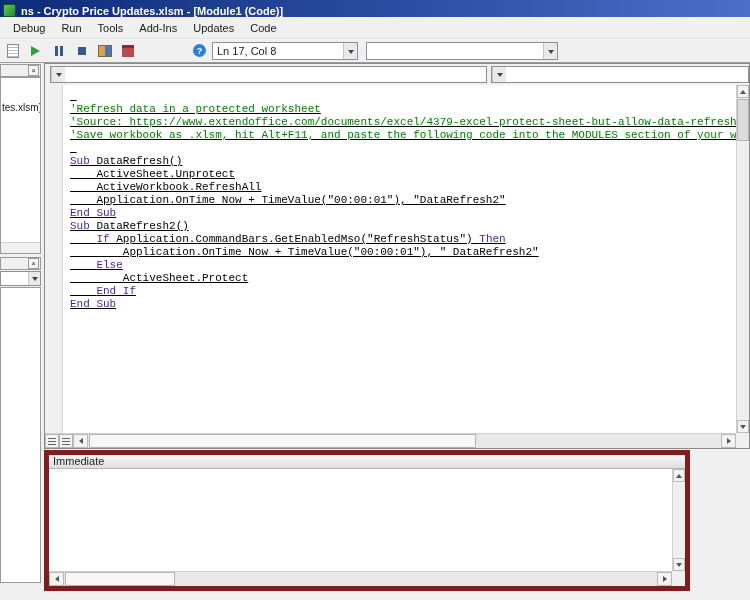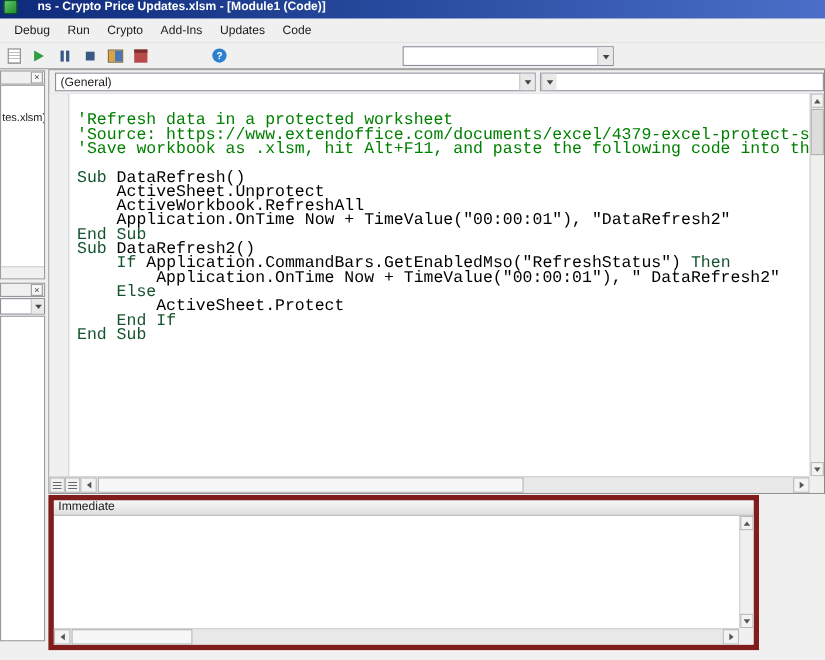--- a/index.html
+++ b/index.html
@@ -2,21 +2,21 @@
 <html><head>
 <meta charset="utf-8">
 <style>
   html,body{margin:0;padding:0;background:#555;}
   #app{position:relative;width:750px;height:600px;background:#f0f0f0;overflow:hidden;
        font-family:"Liberation Sans",sans-serif;font-size:11px;color:#1a1a1a;}
 
   
   .titlebar{position:absolute;left:0;top:0;width:750px;height:17px;
     background:linear-gradient(90deg,#0e2a7a 0%,#2c4fa3 55%,#4b6fc8 100%);
-    color:#fff;display:flex;align-items:flex-start;gap:18px;padding-left:3px;box-sizing:border-box;}
+    color:#fff;display:flex;align-items:flex-end;gap:5px;padding-left:3px;box-sizing:border-box;}
   .app-icon{width:11px;height:11px;border-radius:2px;flex:0 0 auto;
     background:linear-gradient(135deg,#63c76a,#1e8a2e);border:1px solid #0d5a1a;}
   .title-text{font-weight:bold;font-size:11px;white-space:nowrap;}
 
   
   .menubar{position:absolute;left:0;top:17px;width:750px;height:21px;background:#f0f0f0;
     display:flex;align-items:center;padding-left:5px;box-sizing:border-box;}
   .menu-item{padding:3px 8px;white-space:nowrap;cursor:default;}
 
   
@@ -68,22 +68,22 @@
 
   
   .code-window{position:absolute;left:44px;top:63px;width:706px;height:386px;background:#f0f0f0;
      border:1px solid #898989;box-sizing:border-box;}
   .cw-header{position:absolute;left:0;top:0;right:0;height:21px;background:#f0f0f0;border-bottom:1px solid #a8a8a8;}
   .cb-general{left:5px;top:2px;width:437px;height:17px;}
   .cb-proc{left:446px;top:2px;right:0;height:17px;}
   .code-body{position:absolute;left:0;top:21px;right:13px;bottom:15px;background:#fff;overflow:hidden;}
   .code-margin{position:absolute;left:0;top:0;bottom:0;width:17px;background:#f0f0f0;border-right:1px solid #d4d4d4;}
   .code-lines{position:absolute;left:25px;top:5px;right:0;font-family:"Liberation Mono",monospace;
-     font-size:15px;line-height:13px;white-space:pre;color:#000;}
-  .tok-k{color:#14532d;}
+     font-size:11px;line-height:13px;white-space:pre;color:#000;text-decoration:underline;}
+  .tok-k{color:#4c1d95;}
   .tok-c{color:#008000;}
 
   
   .vscroll{position:absolute;right:0;width:13px;background:#efefef;border-left:1px solid #d0d0d0;box-sizing:border-box;}
   .cw-vscroll{top:21px;bottom:15px;}
   .sb-btn{position:absolute;left:0;width:12px;height:13px;background:#f3f3f3;border:1px solid #b9b9b9;
      box-sizing:border-box;display:flex;align-items:center;justify-content:center;}
   .sb-up{top:0;}
   .sb-down{bottom:0;}
   .sb-up::after{content:"";width:0;height:0;border:3px solid transparent;border-bottom:4px solid #555;margin-bottom:3px;}
@@ -118,21 +118,21 @@
 <div id="app">
 
   <div class="titlebar">
     <span class="app-icon"></span>
     <span class="title-text">ns - Crypto Price Updates.xlsm - [Module1 (Code)]</span>
   </div>
 
   <div class="menubar">
     <span class="menu-item">Debug</span>
     <span class="menu-item">Run</span>
-    <span class="menu-item">Crypto</span>
+    <span class="menu-item">Tools</span>
     <span class="menu-item">Add-Ins</span>
     <span class="menu-item">Updates</span>
     <span class="menu-item">Code</span>
   </div>
 
   <div class="toolbar">
     <div class="tb-ico ico-clipboard">
         <div class="shape"></div>
       </div>
     <div class="tb-ico ico-run">
@@ -148,20 +148,24 @@
     <div class="tb-ico ico-objbrowser">
         <div class="shape"></div>
       </div>
     <div class="tb-ico ico-toolbox">
         <div class="shape"></div>
       </div>
     <div class="tb-ico ico-help">
       <div class="shape">?</div>
     </div>
 
+    <div class="combo cb-lncol">
+      <span class="val">Ln 17, Col 8</span>
+      <span class="combo-arrow"></span>
+    </div>
     <div class="combo cb-wide">
       <span class="val"></span>
       <span class="combo-arrow"></span>
     </div>
   </div>
 
   <div class="dock-header proj-header">
     <span class="dock-close">×</span>
   </div>
   <div class="proj-body">
@@ -173,21 +177,20 @@
   </div>
   <div class="combo props-combo">
     <span class="val"></span>
     <span class="combo-arrow"></span>
   </div>
   <div class="props-body"></div>
 
   <div class="code-window">
     <div class="cw-header">
       <div class="combo cb-general">
-        <span class="val">(General)</span>
         <span class="combo-arrow"></span>
       </div>
       <div class="combo cb-proc">
         <span class="combo-arrow"></span>
       </div>
     </div>
 
     <div class="code-body">
       <div class="code-margin"></div>
       <div class="code-lines"><div class="code-line">&nbsp;</div><div class="code-line"><span class="tok-c">'Refresh data in a protected worksheet</span></div><div class="code-line"><span class="tok-c">'Source: https://www.extendoffice.com/documents/excel/4379-excel-protect-sheet-but-allow-data-refresh</span></div><div class="code-line"><span class="tok-c">'Save workbook as .xlsm, hit Alt+F11, and paste the following code into the MODULES section of your wor</span></div><div class="code-line">&nbsp;</div><div class="code-line"><span class="tok-k">Sub</span><span class=""> DataRefresh()</span></div><div class="code-line"><span class="">    ActiveSheet.Unprotect</span></div><div class="code-line"><span class="">    ActiveWorkbook.RefreshAll</span></div><div class="code-line"><span class="">    Application.OnTime Now + TimeValue("00:00:01"), "DataRefresh2"</span></div><div class="code-line"><span class="tok-k">End Sub</span></div><div class="code-line"><span class="tok-k">Sub</span><span class=""> DataRefresh2()</span></div><div class="code-line"><span class="">    </span><span class="tok-k">If</span><span class=""> Application.CommandBars.GetEnabledMso("RefreshStatus") </span><span class="tok-k">Then</span></div><div class="code-line"><span class="">        Application.OnTime Now + TimeValue("00:00:01"), " DataRefresh2"</span></div><div class="code-line"><span class="">    </span><span class="tok-k">Else</span></div><div class="code-line"><span class="">        ActiveSheet.Protect</span></div><div class="code-line"><span class="">    </span><span class="tok-k">End If</span></div><div class="code-line"><span class="tok-k">End Sub</span></div></div>

